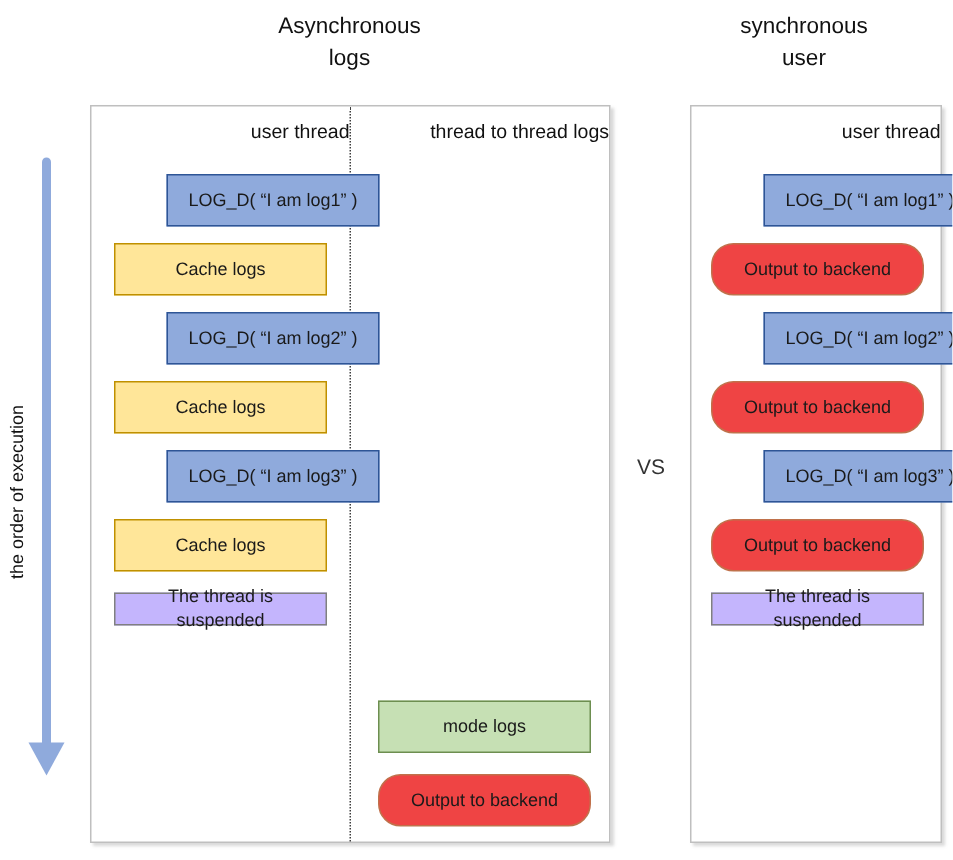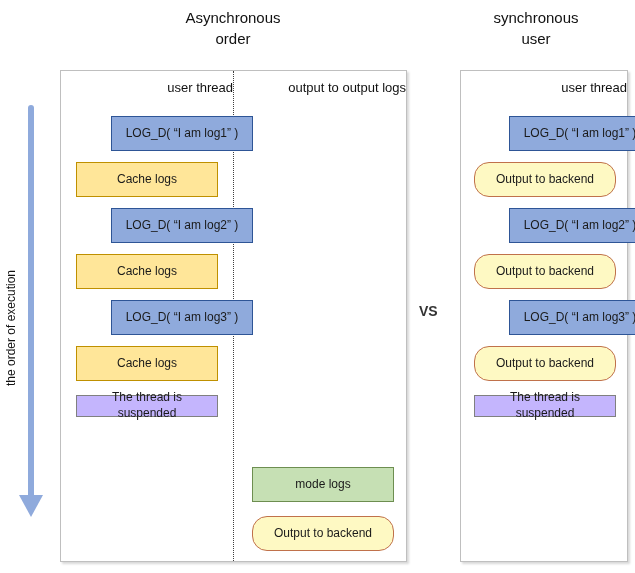--- a/index.html
+++ b/index.html
@@ -68,21 +68,21 @@
     align-items: center;
     justify-content: center;
     text-align: center;
     font-size: 12px;
     line-height: 1.3;
     white-space: pre-line;
     color: #1a1a1a;
   }
   .box.blue   { background: #8faadc; border-color: #2e5596; margin-left: 35px; }
   .box.yellow { background: #ffe699; border-color: #bf9000; }
-  .box.orange { background: #fef9c3; border-color: #c0714b; border-radius: 15px; }
+  .box.orange { background: #ef4444; border-color: #c0714b; border-radius: 15px; }
   .box.green  { background: #c6e0b4; border-color: #6d8e50; }
   .box.gray   { background: #c4b5fd; border-color: #808080; height: 22px; }
 
   
   .async-left { left: 15px; }
   .async-right { left: 191px; }
   .sync-col { left: 13px; }
 
   .row0 { top: 45px; }
   .row1 { top: 91px; }
@@ -124,44 +124,44 @@
     font-size: 12px;
     color: #111;
     transform: rotate(-90deg);
   }
 
   #vs-label {
     position: absolute;
     left: 419px;
     top: 303px;
     width: 30px;
-    text-align: left;
+    text-align: center;
     font-size: 14px;
-    font-weight: 700;
+    font-weight: 400;
     color: #333;
   }
 </style>
 </head>
 <body>
 
 <div id="canvas">
 
   <div class="title" id="title-left">Asynchronous
-order</div>
+logs</div>
   <div class="title" id="title-right">synchronous
 user</div>
 
   <div id="arrow-line"></div>
   <div id="arrow-head"></div>
   <div id="arrow-label">the order of execution</div>
 
   <div class="panel" id="async-panel">
     <div class="col-divider"></div>
     <div class="col-header" id="async-user-header">user thread</div>
-    <div class="col-header" id="async-output-header">output to output logs</div>
+    <div class="col-header" id="async-output-header">thread to thread logs</div>
 
     <div class="box blue   async-left row0">LOG_D( “I am log1” )</div>
     <div class="box yellow async-left row1">Cache logs</div>
     <div class="box blue   async-left row2">LOG_D( “I am log2” )</div>
     <div class="box yellow async-left row3">Cache logs</div>
     <div class="box blue   async-left row4">LOG_D( “I am log3” )</div>
     <div class="box yellow async-left row5">Cache logs</div>
     <div class="box gray   async-left row6">The thread is
 suspended</div>
 

